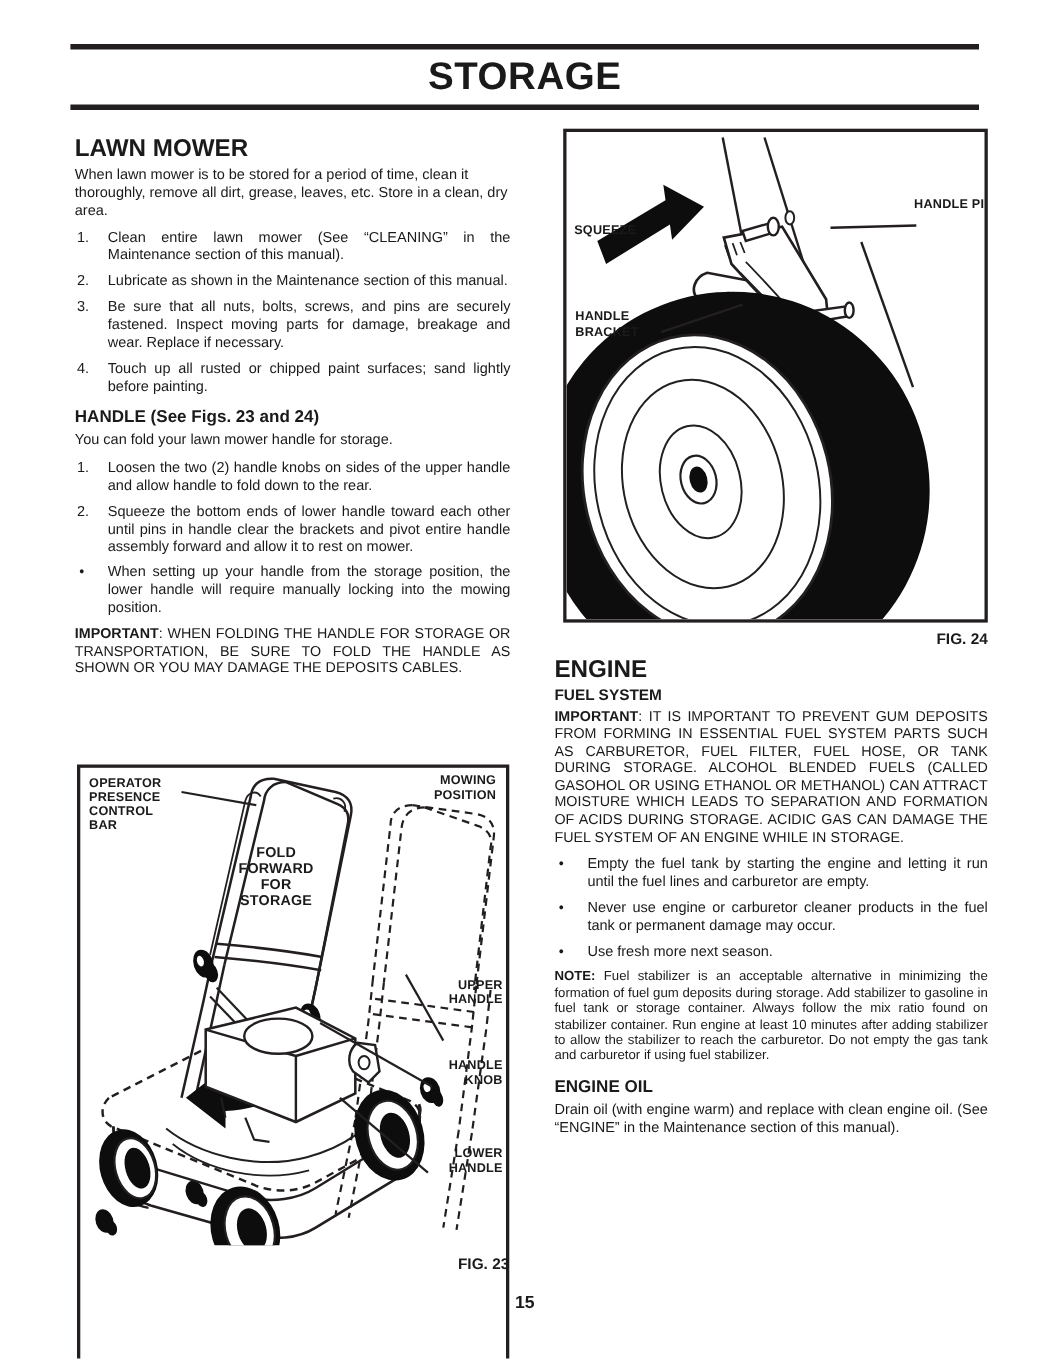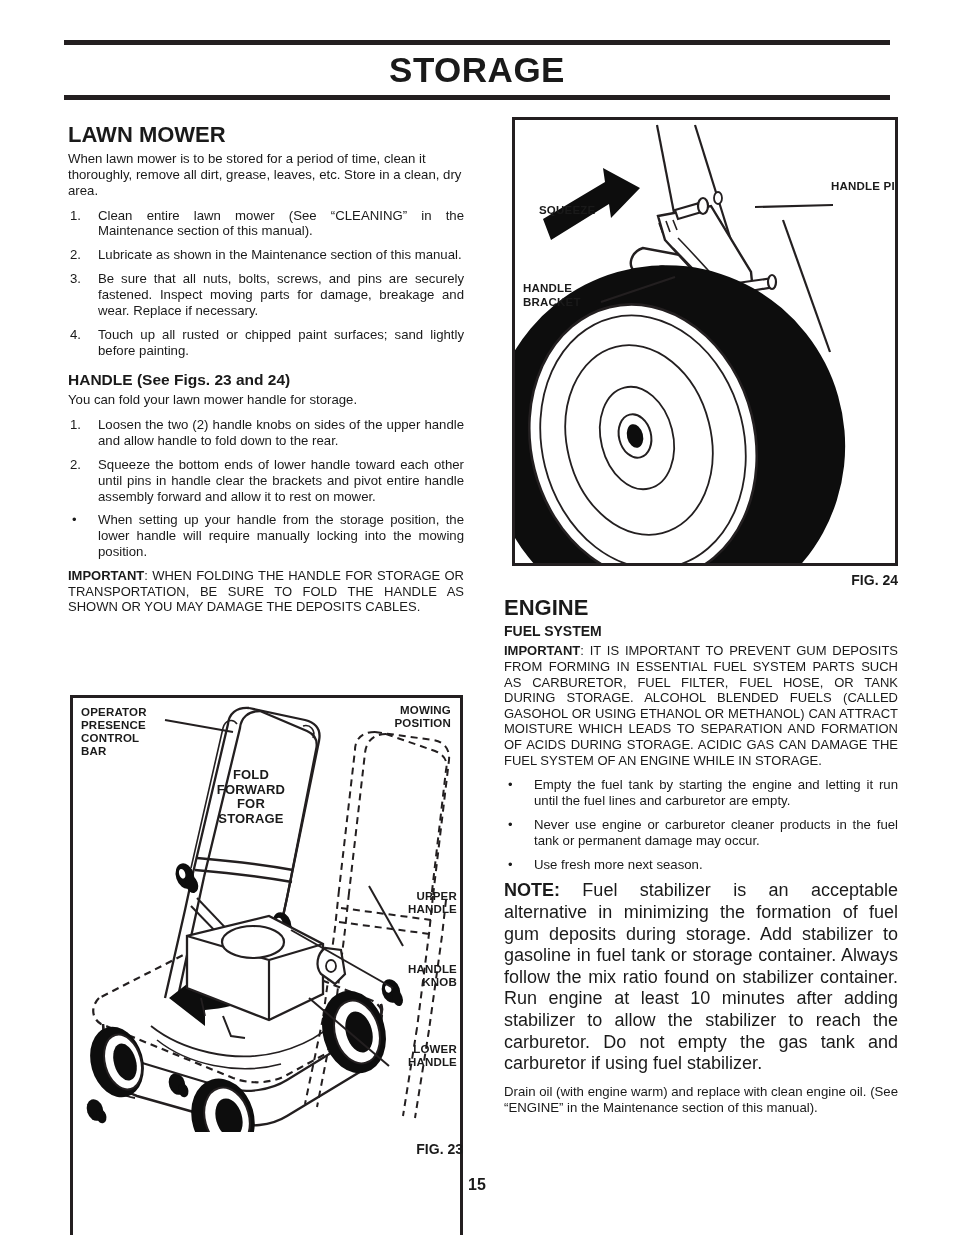--- a/index.html
+++ b/index.html
@@ -91,21 +91,21 @@
   }
   .litem .marker.bul {
     flex: 0 0 30px;
     padding-left: 4px;
     font-size: 13px;
   }
   .litem .txt { flex: 1; text-align: justify; }
   .litem .txt.nj { text-align: left; }
 
   .imp-block {
-    font-size: 18px;
+    font-size: 12px;
     line-height: 1.2;
     text-align: justify;
     margin: 4px 0 9px 0;
   }
   .imp-block b { font-weight: bold; }
   .caps { font-size: 13px; }
 
   
   .figbox {
     position: absolute;
@@ -227,20 +227,21 @@
     <div class="litem">
       <span class="marker bul">•</span>
       <span class="txt nj">Use fresh more next season.</span>
     </div>
   </div>
 
   <div class="imp-block">
     <b>NOTE:</b><span> Fuel stabilizer is an acceptable alternative in minimizing the formation of fuel gum deposits during storage. Add stabilizer to gasoline in fuel tank or storage container. Always follow the mix ratio found on stabilizer container. Run engine at least 10 minutes after adding stabilizer to allow the stabilizer to reach the carburetor.  Do not empty the gas tank and carburetor if using fuel stabilizer.</span>
   </div>
 
+  <h3 class="sub">ENGINE OIL</h3>
   <p class="body-text">Drain oil (with engine warm) and replace with clean engine oil.  (See “ENGINE” in the Maintenance section of this manual).</p>
 </div>
 
 <div class="figbox" id="fig24">
   <svg width="380" height="443" viewBox="0 0 380 443">
     <g fill="none" stroke="#231f20" stroke-width="2">
 
       <path d="M142 5 L172 160" stroke-width="2.2"></path>
       <path d="M180 5 L233 175" stroke-width="2.2"></path>
       <path d="M205 100 L233 175" stroke-width="1.6"></path>
@@ -304,21 +305,21 @@
     <g>
       <path d="M28 99 L90 62 L88 48 L125 68 L96 98 L94 84 L36 120 Z" fill="#0d0d0d"></path>
     </g>
 
     <g stroke="#231f20" stroke-width="2.2" fill="none">
       <path d="M240 87 L318 85"></path>
       <path d="M86 182 L160 157"></path>
     </g>
   </svg>
 
-  <div class="fig-label" style="left:24px; top:84px;">SQUEEZE</div>
+  <div class="fig-label" style="left:7px; top:84px;">SQUEEZE</div>
   <div class="fig-label" style="left:316px; top:60px;">HANDLE PIN</div>
   <div class="fig-label" style="left:8px; top:162px;">HANDLE</div>
   <div class="fig-label" style="left:8px; top:176px;">BRACKET</div>
 </div>
 <div class="figcap" id="fig24cap">FIG. 24</div>
 
 <div class="figbox" id="fig23">
   <svg width="387" height="434" viewBox="0 0 387 434">
 
     <g fill="none" stroke="#231f20" stroke-width="2" stroke-dasharray="7 5">

